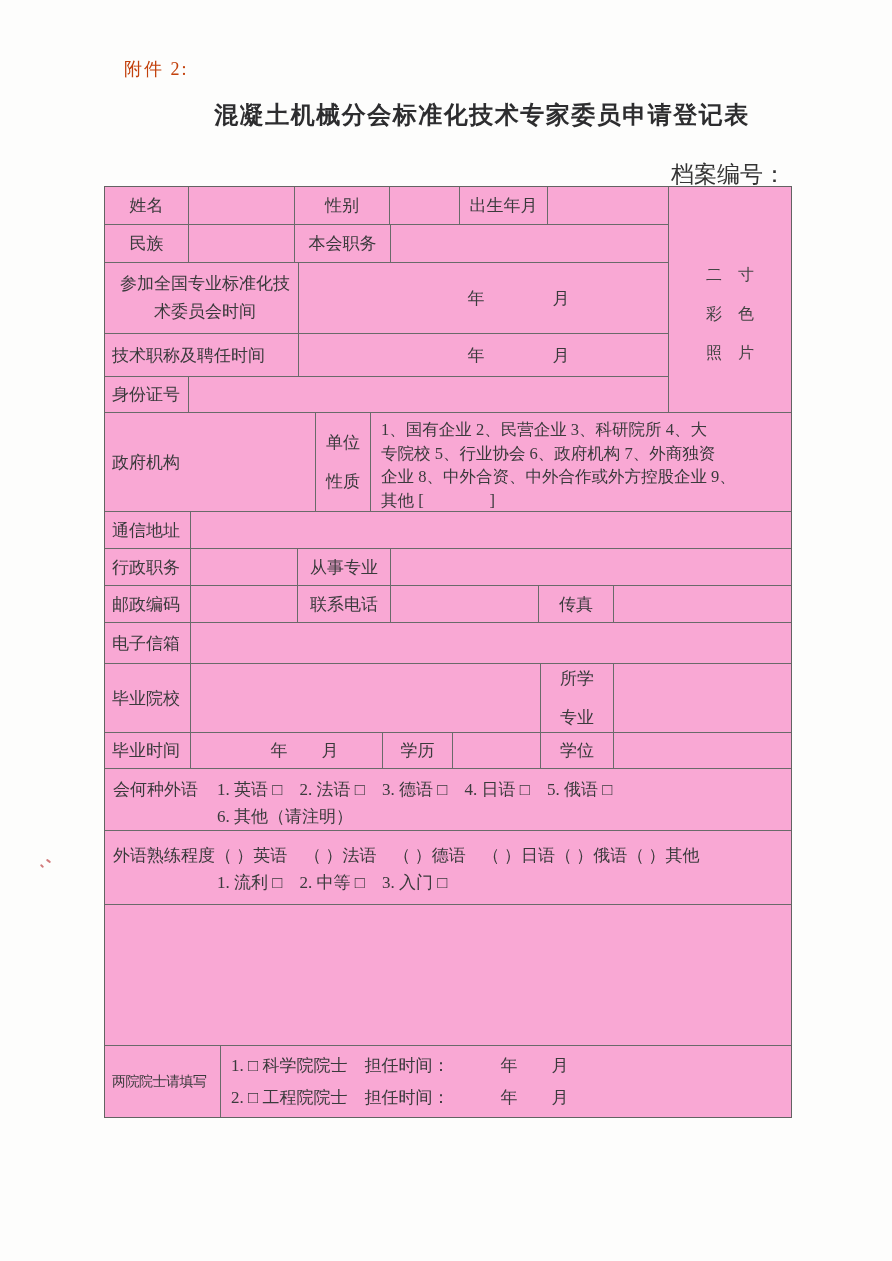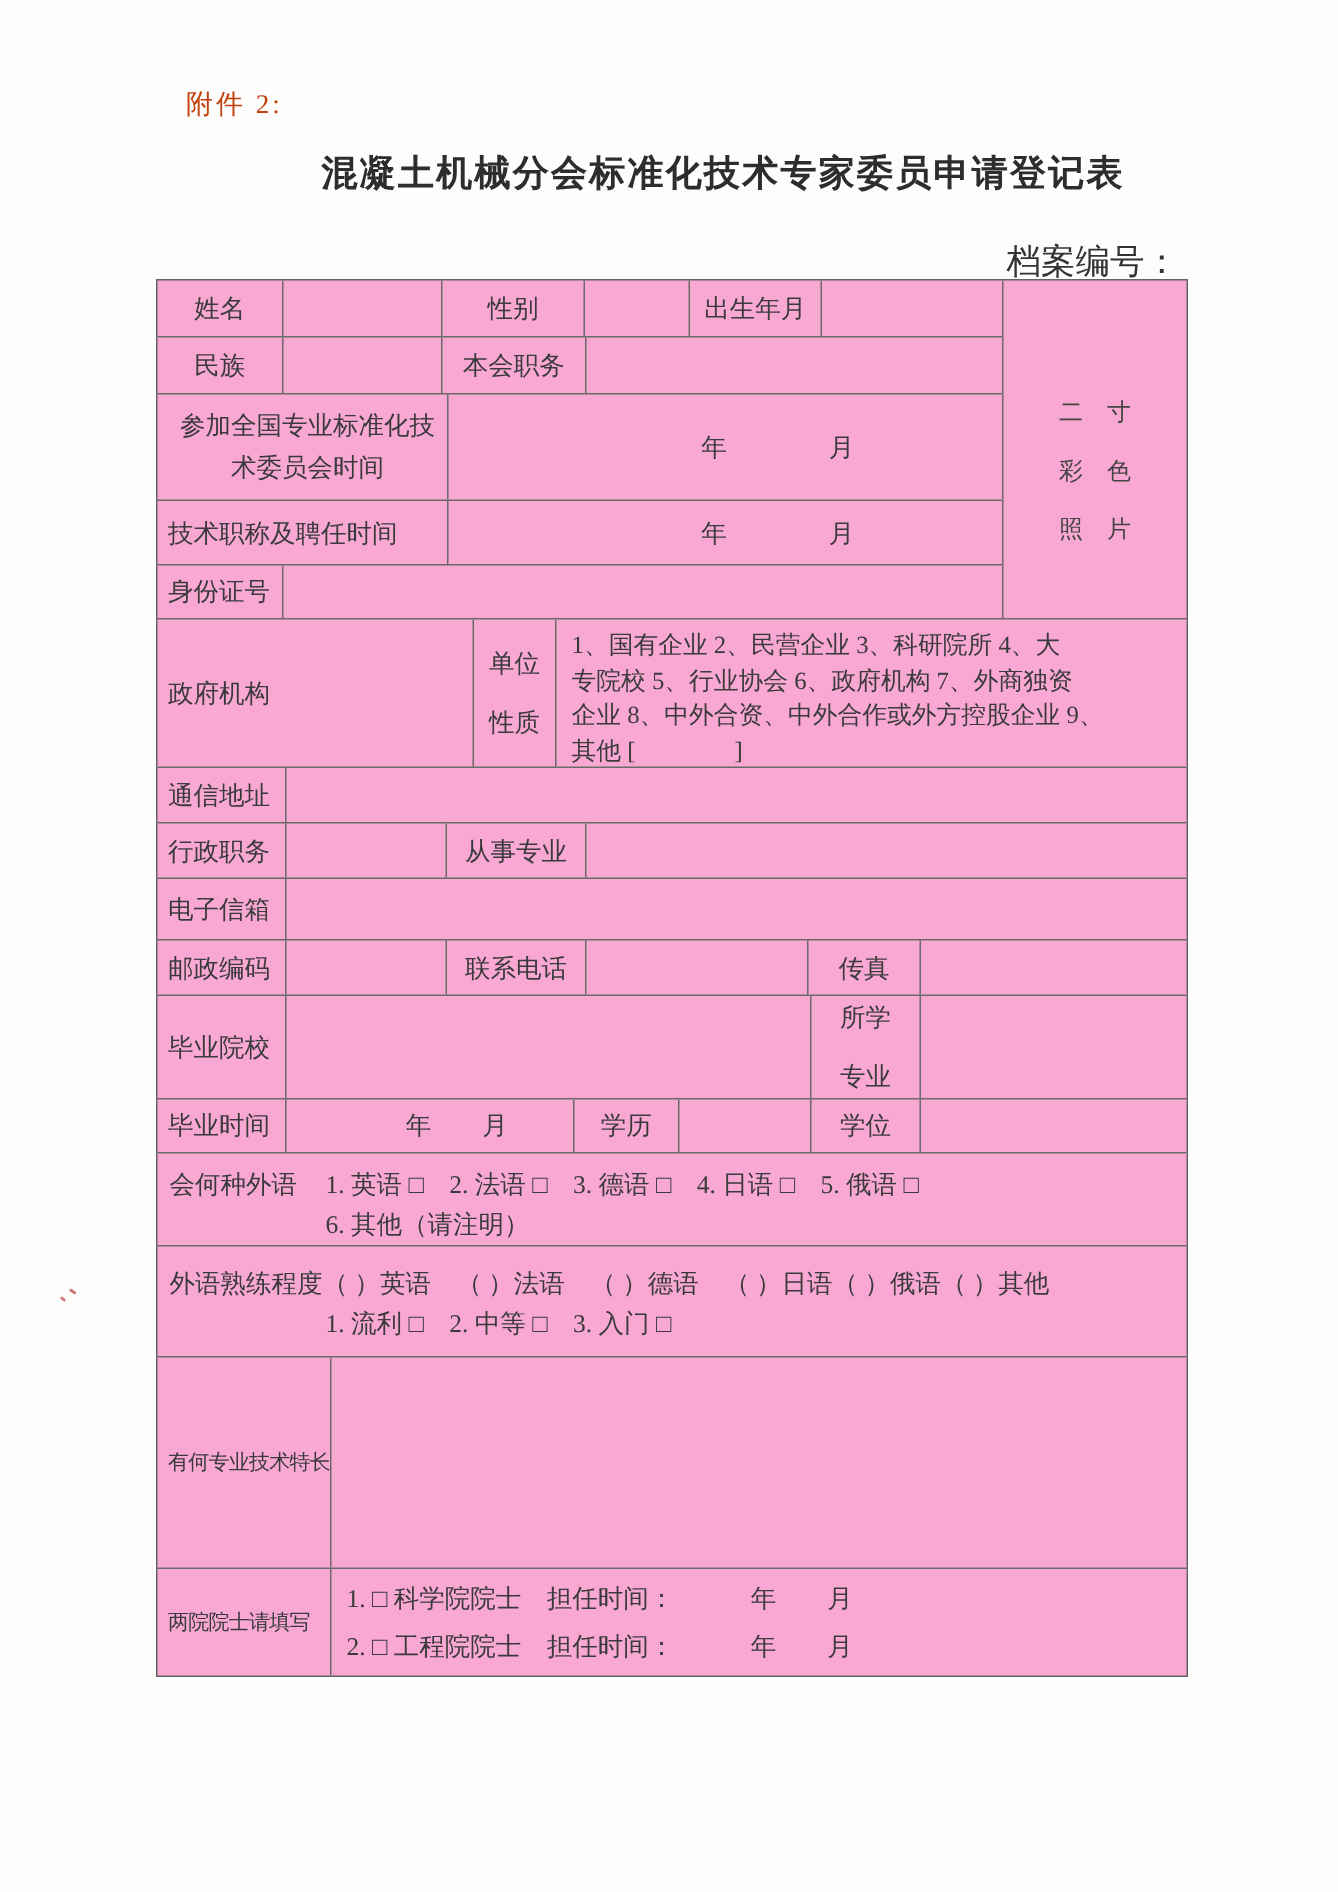--- a/index.html
+++ b/index.html
@@ -120,31 +120,31 @@
       <div class="c fx nr"></div>
     </div>
 
     <div class="frow" style="height:36px">
       <div class="c ll" style="width:86px">行政职务</div>
       <div class="c" style="width:107px"></div>
       <div class="c" style="width:93px">从事专业</div>
       <div class="c fx nr"></div>
     </div>
 
-    <div class="frow" style="height:40px">
-      <div class="c ll" style="width:86px">电子信箱</div>
-      <div class="c fx nr"></div>
-    </div>
-
     <div class="frow" style="height:36px">
       <div class="c ll" style="width:86px">邮政编码</div>
       <div class="c" style="width:107px"></div>
       <div class="c" style="width:93px">联系电话</div>
       <div class="c" style="width:148px"></div>
       <div class="c" style="width:75px">传真</div>
+      <div class="c fx nr"></div>
+    </div>
+
+    <div class="frow" style="height:40px">
+      <div class="c ll" style="width:86px">电子信箱</div>
       <div class="c fx nr"></div>
     </div>
 
     <div class="frow" style="height:68px">
       <div class="c ll" style="width:86px">毕业院校</div>
       <div class="c" style="width:350px"></div>
       <div class="c twoline" style="width:73px">
         <span>所学</span>
         <span>专业</span>
       </div>
@@ -168,21 +168,20 @@
     </div>
 
     <div class="frow bigrow" style="height:74px; padding-top:11px;">
       <div>
         <span>外语熟练程度</span><span>（ ）英语　（ ）法语　（ ）德语　（ ）日语（ ）俄语（ ）其他</span>
       </div>
       <div class="indent2">1. 流利 □　2. 中等 □　3. 入门 □</div>
     </div>
 
     <div class="frow" style="height:140px">
-      <div class="c ll smalllab" style="width:116px">有何专业技术特长</div>
       <div class="c fx nr"></div>
     </div>
 
     <div class="frow" style="height:71px">
       <div class="c ll smalllab" style="width:116px">两院院士请填写</div>
       <div class="c fx nr acad">
         <div>1. □ 科学院院士　担任时间：　　　年　　月</div>
         <div>2. □ 工程院院士　担任时间：　　　年　　月</div>
       </div>
     </div>

